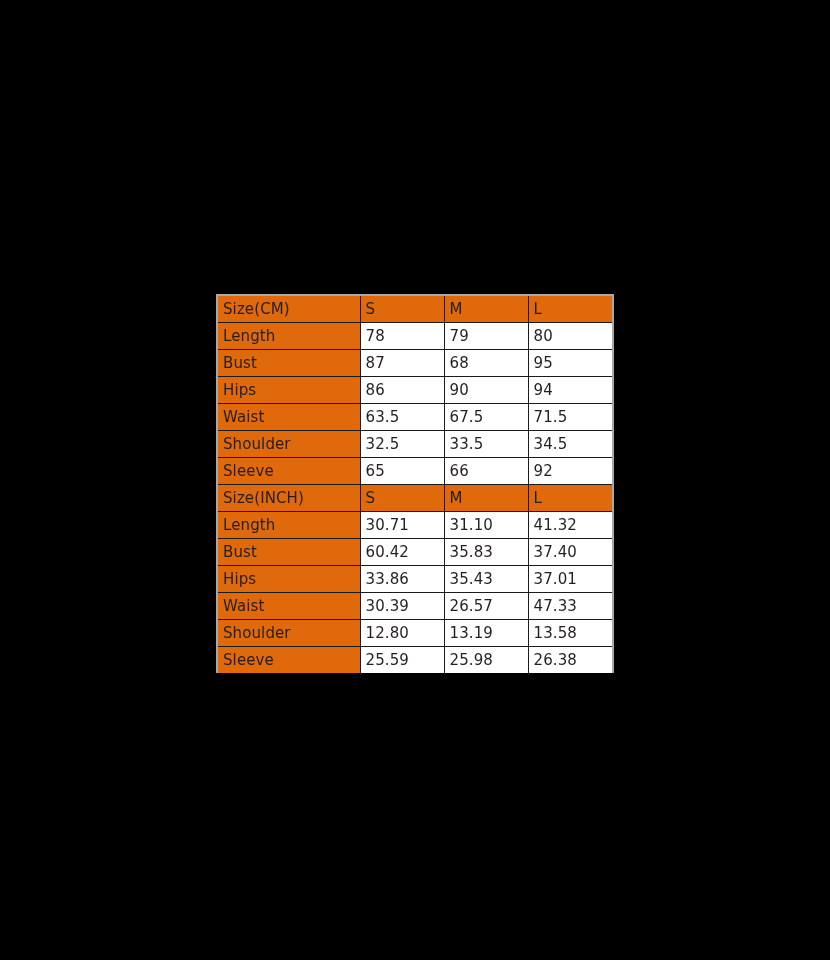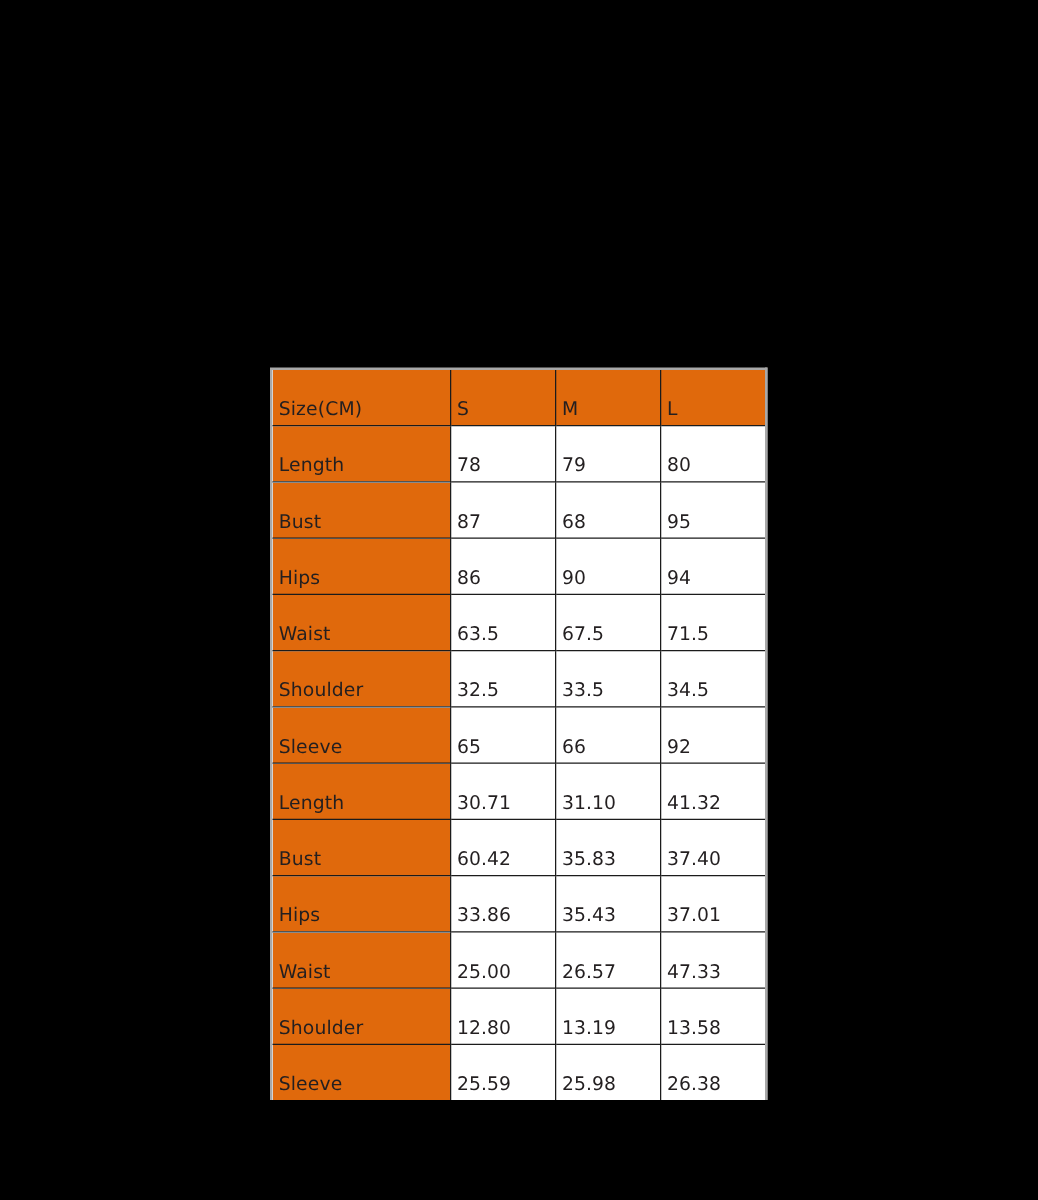--- a/index.html
+++ b/index.html
@@ -25,21 +25,21 @@
     width:394px;
     background:#ffffff;
   }
   table.size-table col.c-label{width:142px;}
   table.size-table col.c-s{width:84px;}
   table.size-table col.c-m{width:84px;}
   table.size-table col.c-l{width:84px;}
 
   table.size-table td{
     height:26px;
-    padding:18px 0 0 5px;
+    padding:0 0 0 5px;
     font-size:15px;
     line-height:26px;
     color:#231F20;
     border-bottom:1px solid #1b1b1b;
     border-right:1px solid #1b1b1b;
     white-space:nowrap;
     overflow:hidden;
     vertical-align:middle;
     letter-spacing:0.1px;
   }
@@ -106,41 +106,47 @@
             <td class="val">32.5</td>
             <td class="val">33.5</td>
             <td class="val">34.5</td>
           </tr>
           <tr>
             <td class="lbl">Sleeve</td>
             <td class="val">65</td>
             <td class="val">66</td>
             <td class="val">92</td>
           </tr>
+          <tr class="hdr">
+            <td class="lbl">Size(INCH)</td>
+            <td>S</td>
+            <td>M</td>
+            <td>L</td>
+          </tr>
           <tr>
             <td class="lbl">Length</td>
             <td class="val">30.71</td>
             <td class="val">31.10</td>
             <td class="val">41.32</td>
           </tr>
           <tr>
             <td class="lbl">Bust</td>
             <td class="val">60.42</td>
             <td class="val">35.83</td>
             <td class="val">37.40</td>
           </tr>
           <tr>
             <td class="lbl">Hips</td>
             <td class="val">33.86</td>
             <td class="val">35.43</td>
             <td class="val">37.01</td>
           </tr>
           <tr>
             <td class="lbl">Waist</td>
-            <td class="val">25.00</td>
+            <td class="val">30.39</td>
             <td class="val">26.57</td>
             <td class="val">47.33</td>
           </tr>
           <tr>
             <td class="lbl">Shoulder</td>
             <td class="val">12.80</td>
             <td class="val">13.19</td>
             <td class="val">13.58</td>
           </tr>
           <tr>

